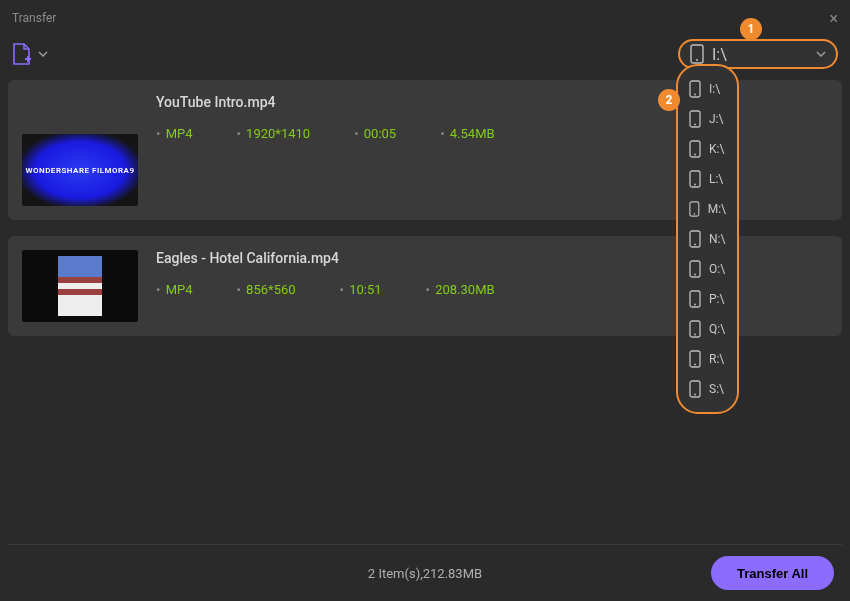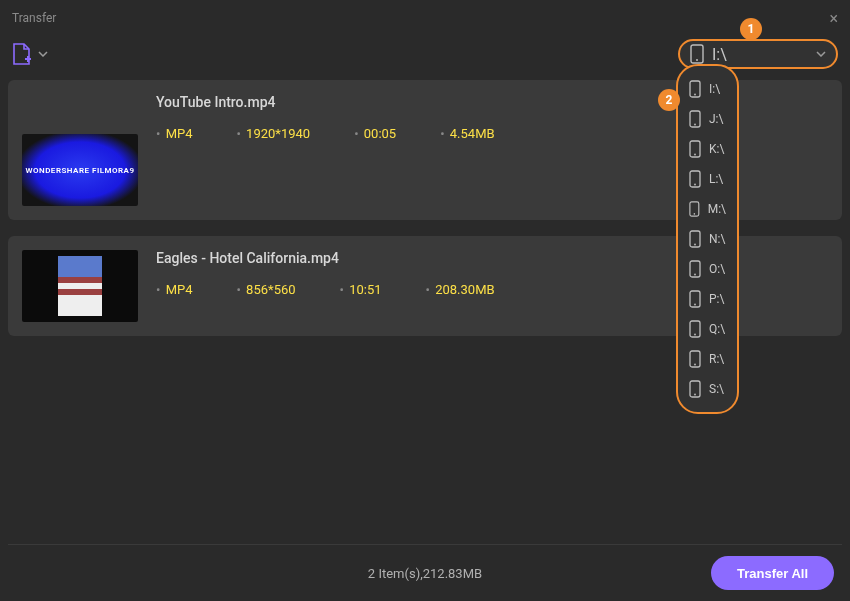--- a/index.html
+++ b/index.html
@@ -110,21 +110,21 @@
 }
 .file-name {
   font-size: 14px;
   color: #d8d8d8;
   font-weight: 500;
 }
 .meta-row {
   display: flex;
   gap: 44px;
   font-size: 13px;
-  color: #fde047;
+  color: #84cc16;
 }
 .meta-row span::before {
   content: "• ";
   color: #888;
   margin-right: 2px;
 }
 .dropdown {
   position: absolute;
   top: 64px;
   right: 111px;
@@ -171,21 +171,21 @@
   justify-content: center;
   font-size: 13px;
   color: #b0b0b0;
 }
 .footer-right {
   position: absolute;
   right: 16px;
 }
 .transfer-btn {
   background: #8c6bff;
-  color: #ffffff;
+  color: #000000;
   border: none;
   border-radius: 18px;
   height: 34px;
   padding: 0 26px;
   font-size: 13px;
   font-weight: 600;
   cursor: pointer;
 }
 .divider {
   width: calc(100% - 16px);
@@ -232,21 +232,21 @@
 <div class="file-list">
 
   <div class="file-item">
     <div class="thumb thumb1">
       <div class="wtext">WONDERSHARE FILMORA9</div>
     </div>
     <div class="file-meta">
       <div class="file-name">YouTube Intro.mp4</div>
       <div class="meta-row">
         <span>MP4</span>
-        <span>1920*1940</span>
+        <span>1920*1410</span>
         <span>00:05</span>
         <span>4.54MB</span>
       </div>
     </div>
   </div>
 
   <div class="file-item">
     <div class="thumb thumb2">
       <div class="flagbox"></div>
     </div>

